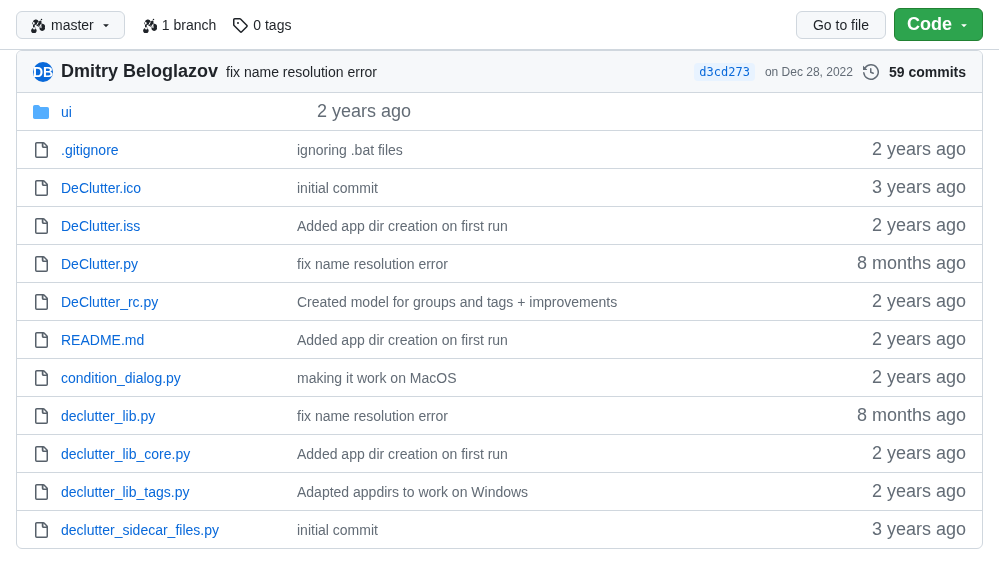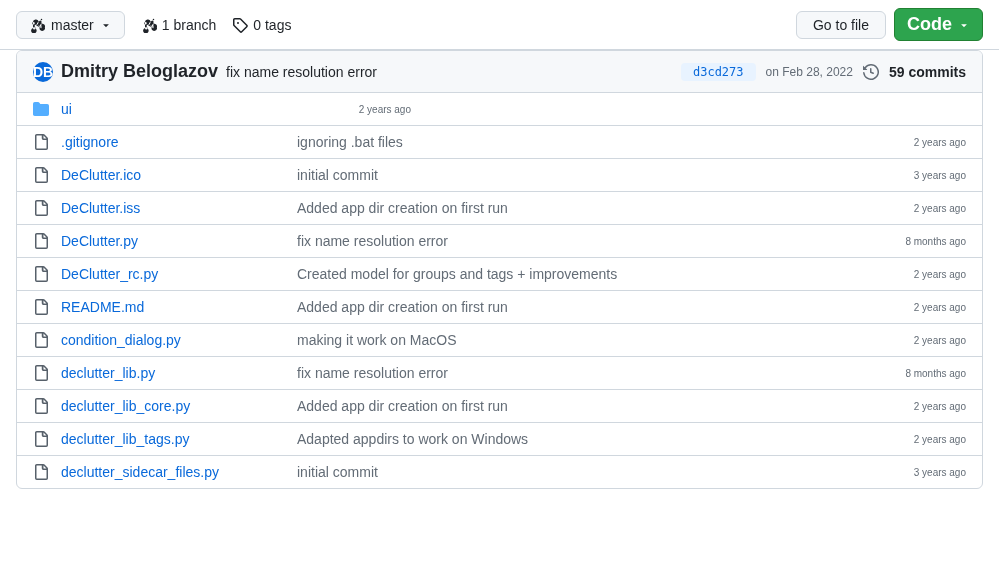--- a/index.html
+++ b/index.html
@@ -128,21 +128,21 @@
       align-items: center;
       gap: 10px;
       color: #636c76;
       font-size: 12px;
     }
 
     .commit-hash {
       font-family: monospace;
       color: #0969da;
       background: #e8f3ff;
-      padding: 2px 12px;
+      padding: 2px 5px;
       border-radius: 4px;
       font-size: 12px;
     }
 
     .commits-count {
       display: flex;
       align-items: center;
       gap: 4px;
       color: #1f2328;
       font-weight: 600;
@@ -180,21 +180,21 @@
       flex: 1;
       color: #636c76;
       font-size: 14px;
       padding: 0 16px;
     }
 
     .file-time {
       width: 130px;
       text-align: right;
       color: #636c76;
-      font-size: 10px;
+      font-size: 18px;
       flex-shrink: 0;
     }
 
     svg.icon {
       width: 16px;
       height: 16px;
       fill: currentColor;
     }
   </style>
 </head>
@@ -241,21 +241,21 @@
 <div class="repo-container">
 
   <div class="commit-bar">
     <div class="commit-bar-left">
       <div class="avatar">DB</div>
       <span class="commit-author">Dmitry Beloglazov</span>
       <span class="commit-message">fix name resolution error</span>
     </div>
     <div class="commit-bar-right">
       <span class="commit-hash">d3cd273</span>
-      <span>on Feb 28, 2022</span>
+      <span>on Dec 28, 2022</span>
       <svg class="icon" viewBox="0 0 16 16">
         <path d="M1.643 3.143L.427 1.927A.25.25 0 0 0 0 2.104V5.75c0 .138.112.25.25.25h3.646a.25.25 0 0 0 .177-.427L2.715 4.215a6.5 6.5 0 1 1-1.18 4.458.75.75 0 1 0-1.493.154 8.001 8.001 0 1 0 1.6-5.684zM7.75 4a.75.75 0 0 1 .75.75v2.992l2.028.812a.75.75 0 0 1-.557 1.392l-2.5-1A.751.751 0 0 1 7 8.25v-3.5A.75.75 0 0 1 7.75 4z"></path>
       </svg>
       <span class="commits-count">59 commits</span>
     </div>
   </div>
 
   <div id="file-list">
       <div class="file-row">
       <div class="file-icon">

